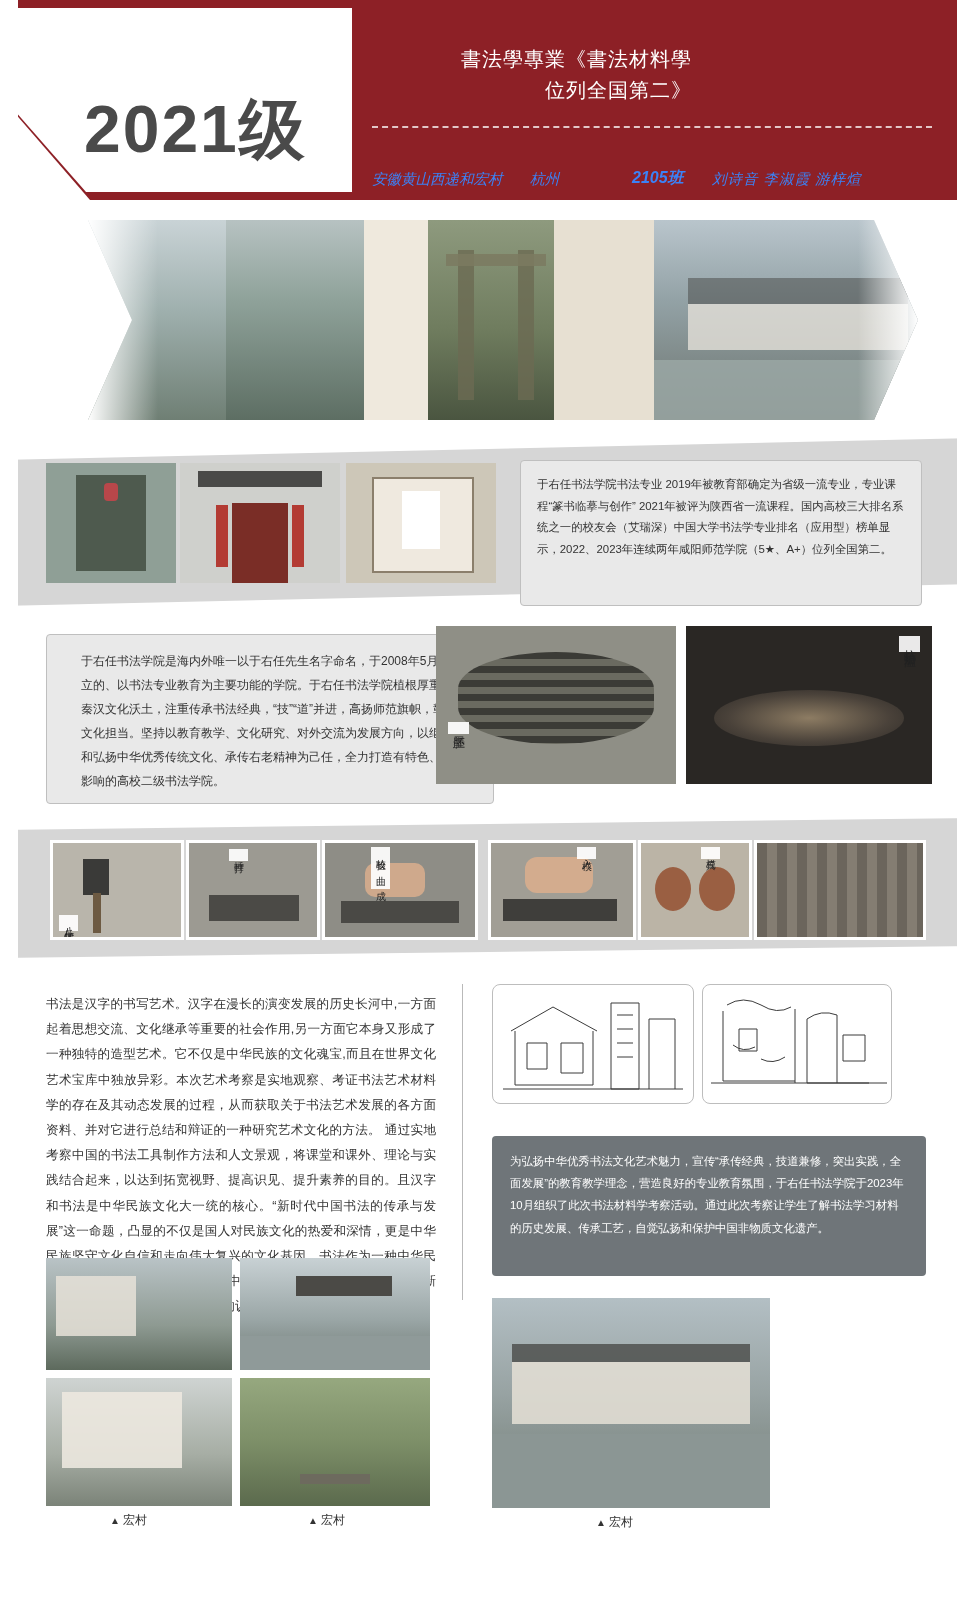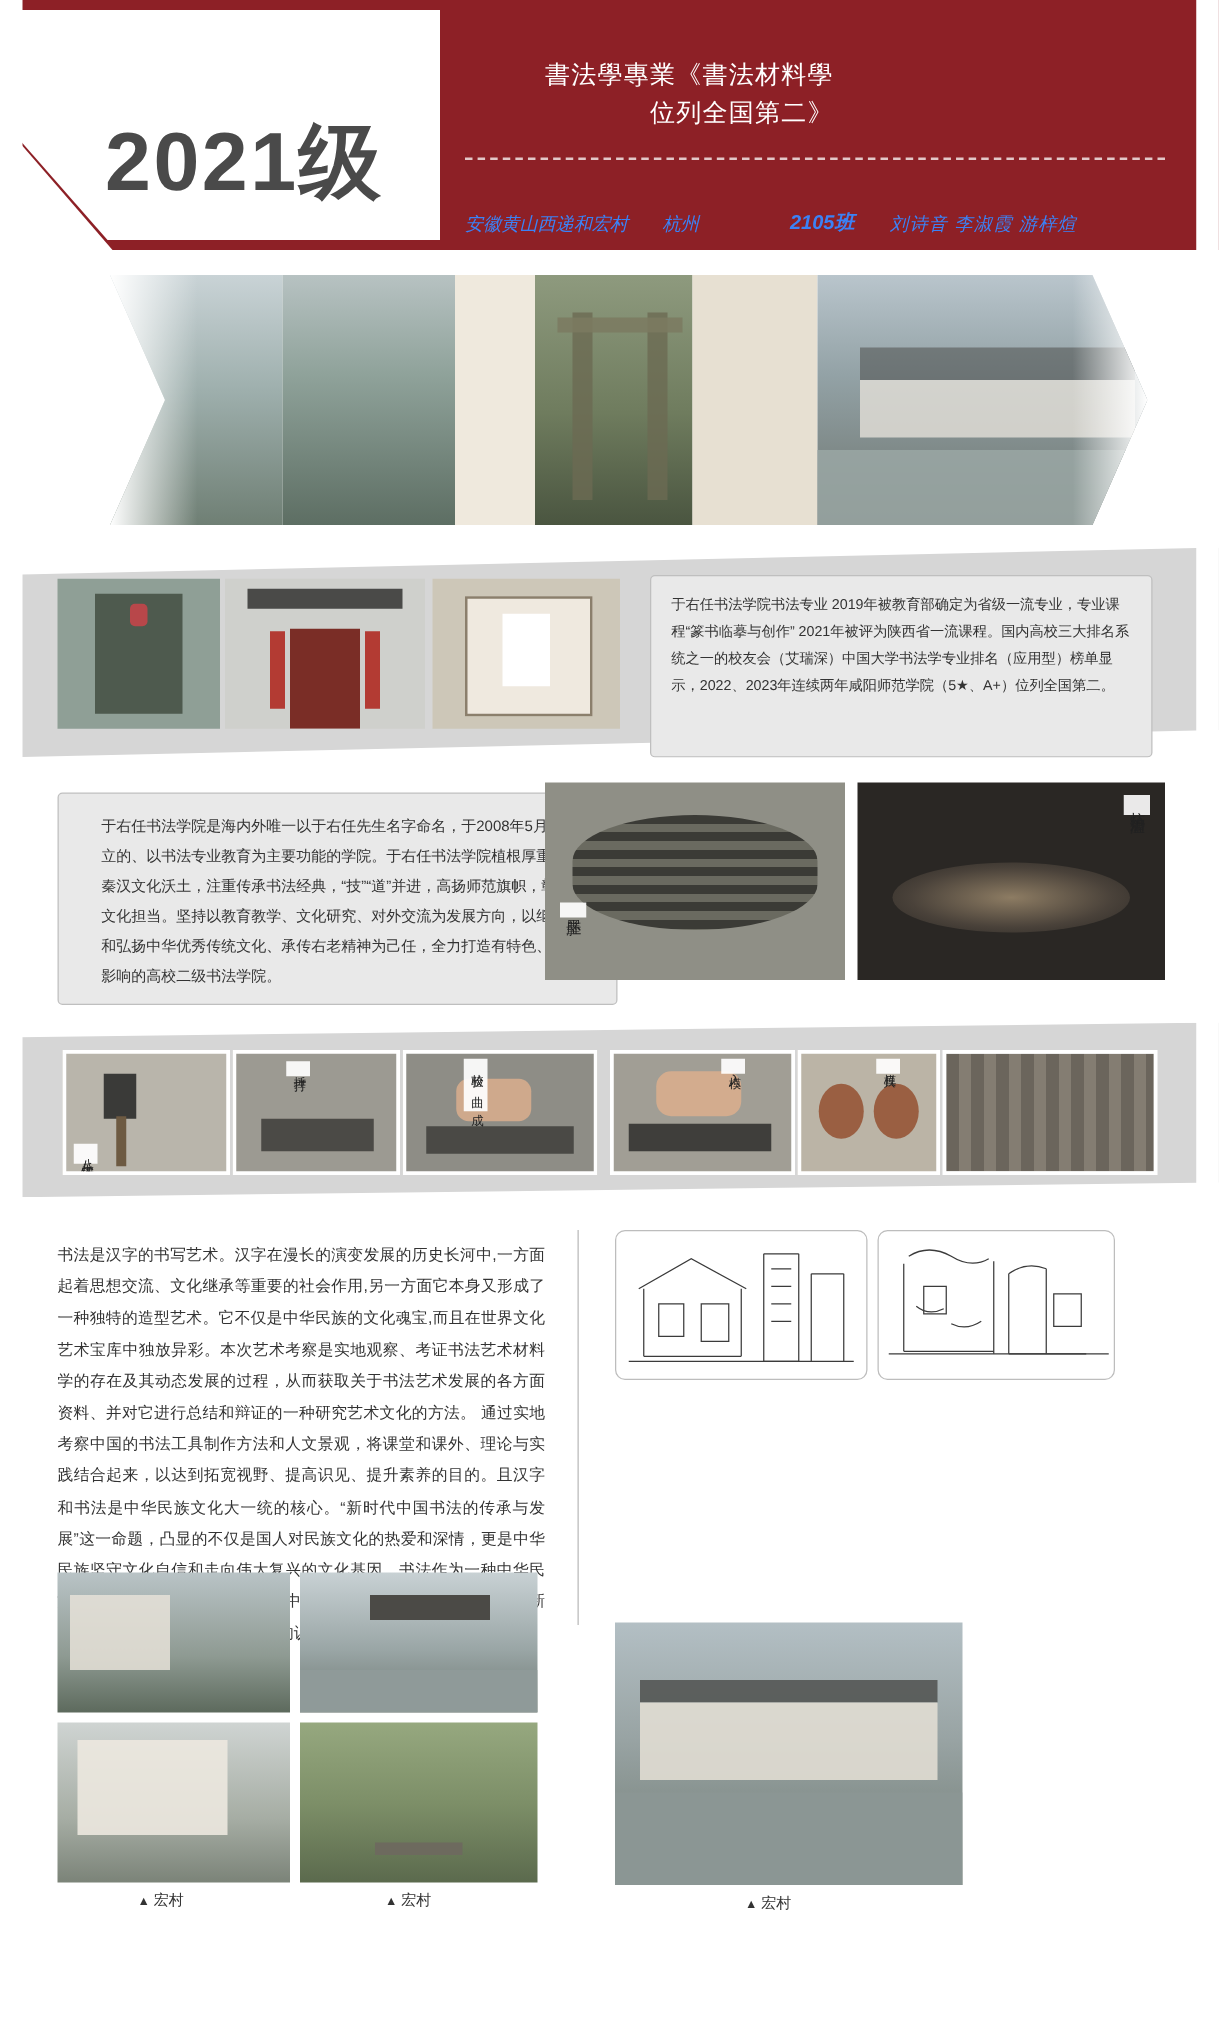--- a/index.html
+++ b/index.html
@@ -21,21 +21,21 @@
   .header{position:absolute;left:0;top:0;width:975px;height:200px;overflow:hidden;}
   .header-red{position:absolute;left:0;top:0;width:975px;height:200px;background:#8d2026;
      clip-path:polygon(0 0,975px 0,975px 200px,90px 200px,0 96px);}
   .header-white-wedge{position:absolute;left:0;top:0;width:360px;height:200px;background:#ffffff;
      clip-path:polygon(0 8px,352px 8px,352px 192px,86px 192px,0 94px);}
   .logo{position:absolute;left:88px;top:28px;width:230px;height:52px;}
   .logo-cn{font-family:"DejaVu Serif","Liberation Serif",serif;font-size:27px;font-weight:bold;color:#8d2026;letter-spacing:1px;white-space:nowrap;}
   .logo-en{font-size:10.5px;color:#8d2026;letter-spacing:1.6px;margin-top:5px;white-space:nowrap;}
   .grade{position:absolute;left:84px;top:96px;font-size:66px;font-weight:bold;color:#4a4a4a;letter-spacing:2px;line-height:1;}
 
-  .head-sub{position:absolute;left:367px;top:44px;width:300px;text-align:right;color:#fff;
+  .head-sub{position:absolute;left:392px;top:44px;width:300px;text-align:right;color:#fff;
      font-family:"DejaVu Serif","Liberation Serif",serif;font-size:20px;line-height:31px;letter-spacing:1px;}
   .head-main{position:absolute;right:26px;top:26px;color:#fff;font-family:"DejaVu Serif","Liberation Serif",serif;
      font-size:62px;font-weight:bold;letter-spacing:2px;line-height:1;}
   .head-divider{position:absolute;left:372px;top:126px;width:560px;height:0;border-top:2px dashed rgba(255,255,255,.75);}
   .head-foot{position:absolute;left:372px;top:168px;width:560px;height:24px;color:#3b82f6;font-size:14.5px;font-style:italic;}
   .head-foot .loc1{position:absolute;left:0;top:2px;}
   .head-foot .loc2{position:absolute;left:158px;top:2px;}
   .head-foot .cls{position:absolute;left:260px;top:0;font-size:16px;font-weight:bold;}
   .head-foot .names{position:absolute;left:340px;top:2px;letter-spacing:1px;}
 
@@ -225,20 +225,23 @@
           <path d="M36 44 h18 v22 h-18 z"></path>
           <path d="M104 34 v64 M134 30 v68 M104 34 q14 -10 30 -4"></path>
           <path d="M104 98 h62"></path>
           <path d="M140 50 h22 v26 h-22 z"></path>
           <path d="M8 98 h176"></path>
           <path d="M30 60 q10 8 22 2 M58 74 q12 6 24 -2"></path>
         </g>
       </svg>
     </div>
 
+    <div class="textbox tb-dark" style="left:492px;top:178px;width:398px;height:112px;padding:14px 18px;font-size:11.4px;line-height:1.95;">
+      <span>为弘扬中华优秀书法文化艺术魅力，宣传“承传经典，技道兼修，突出实践，全面发展”的教育教学理念，营造良好的专业教育氛围，于右任书法学院于2023年10月组织了此次书法材料学考察活动。通过此次考察让学生了解书法学习材料的历史发展、传承工艺，自觉弘扬和保护中国非物质文化遗产。</span>
+    </div>
 
     <div class="ph" style="left:46px;top:300px;width:186px;height:112px;background:linear-gradient(180deg,#b9c3c6 0%,#8e9a92 60%,#5d6a5d 100%);">
       <div style="position:absolute;left:10px;top:18px;width:80px;height:60px;background:#e6e2d8;opacity:.85;"></div>
     </div>
     <div class="ph" style="left:240px;top:300px;width:190px;height:112px;background:linear-gradient(180deg,#c8d1d4 0%,#9aa6a6 55%,#6c7670 100%);">
       <div style="position:absolute;left:56px;top:18px;width:96px;height:20px;background:#4b4a46;"></div>
       <div style="position:absolute;left:0;bottom:0;width:190px;height:34px;background:#8f9a99;"></div>
     </div>
     <div class="ph" style="left:46px;top:420px;width:186px;height:128px;background:linear-gradient(180deg,#cfd4d2 0%,#a6ada4 60%,#7b8378 100%);">
       <div style="position:absolute;left:16px;top:14px;width:120px;height:76px;background:#ece8df;opacity:.9;"></div>

